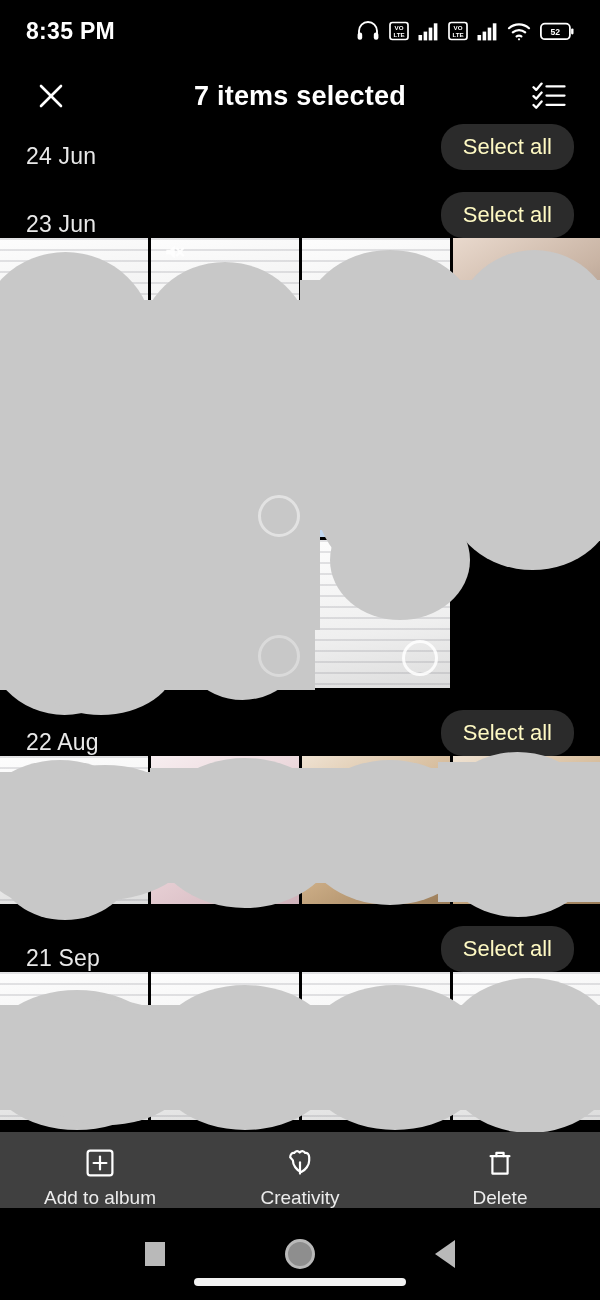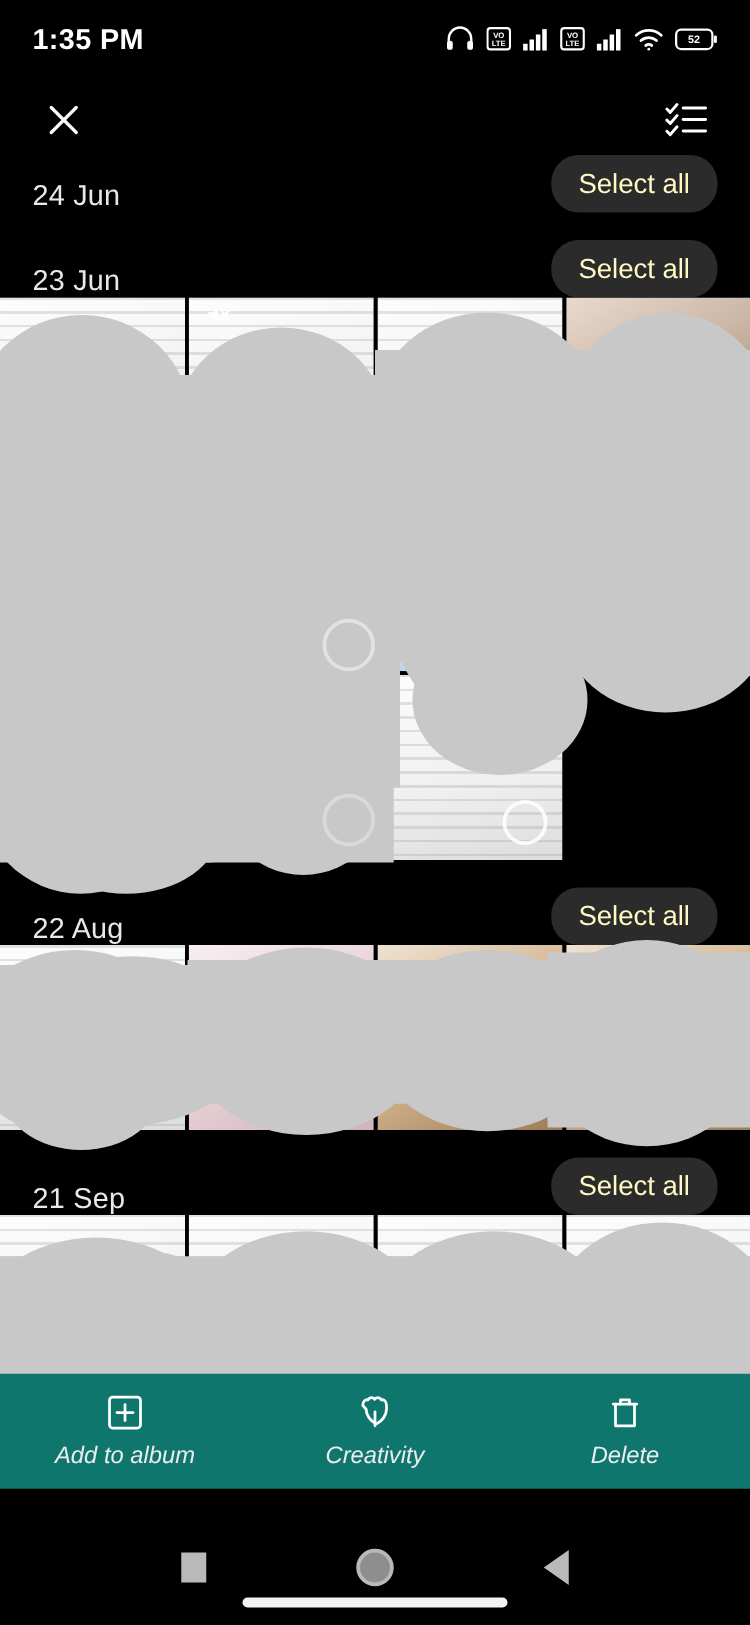--- a/index.html
+++ b/index.html
@@ -139,26 +139,25 @@
   .redact {
     position: absolute;
     background: #c8c8c8;
     pointer-events: none;
   }
   .blob { position: absolute; background: #c8c8c8; border-radius: 50%; }
   .redact-layer { position: absolute; inset: 0; pointer-events: none; }
 
   
   .bottom-bar {
-    position: absolute; left: 0; bottom: 109px;
+    position: absolute; left: 0; bottom: 76px;
     width: 600px; height: 92px;
-    background: #0f766e;
+    background: #404040;
     display: flex; align-items: center;
     z-index: 40;
-    font-style: italic;
   }
   .tool {
     flex: 1;
     display: flex; flex-direction: column; align-items: center; gap: 9px;
   }
   .tool-label { color: #ececec; font-size: 19px; }
 
   
   .nav-bar {
     position: absolute; left: 0; bottom: 0;
@@ -185,21 +184,21 @@
     width: 212px; height: 8px; border-radius: 4px;
     background: #f2f2f2;
   }
 </style>
 </head>
 <body>
 
 <div class="phone">
 
   <div class="status-bar">
-    <div class="status-clock">1:35 PM</div>
+    <div class="status-clock">8:35 PM</div>
     <div class="status-icons">
 
       <svg class="si" width="24" height="22" viewBox="0 0 24 22" fill="none" stroke="#fff" stroke-width="1.9">
         <path d="M3 14V11a9 9 0 0 1 18 0v3"></path>
         <rect x="1.6" y="12.6" width="4.6" height="7.2" rx="2.1" fill="#fff" stroke="none"></rect>
         <rect x="17.8" y="12.6" width="4.6" height="7.2" rx="2.1" fill="#fff" stroke="none"></rect>
       </svg>
 
       <svg class="si" width="20" height="20" viewBox="0 0 20 20">
         <rect x="1" y="1.5" width="18" height="17" rx="2.4" fill="none" stroke="#fff" stroke-width="1.7"></rect>
@@ -244,20 +243,21 @@
   </div>
 
   <div class="app-bar">
     <div class="icon-btn">
       <svg width="30" height="30" viewBox="0 0 30 30" stroke="#fff" stroke-width="2.6" stroke-linecap="round">
         <line x1="5" y1="5" x2="25" y2="25"></line>
         <line x1="25" y1="5" x2="5" y2="25"></line>
       </svg>
     </div>
 
+    <div class="appbar-title">7 items selected</div>
 
     <div class="icon-btn right">
       <svg width="34" height="30" viewBox="0 0 34 30" fill="none" stroke="#fff" stroke-width="2.3" stroke-linecap="round" stroke-linejoin="round">
         <path d="M1.5 6.2 4.2 8.9 9.6 2.6"></path>
         <path d="M1.5 15.1 4.2 17.8 9.6 11.5"></path>
         <path d="M1.5 24 4.2 26.7 9.6 20.4"></path>
         <line x1="14.5" y1="5.4" x2="32.5" y2="5.4"></line>
         <line x1="14.5" y1="14.6" x2="32.5" y2="14.6"></line>
         <line x1="14.5" y1="23.8" x2="32.5" y2="23.8"></line>
       </svg>

